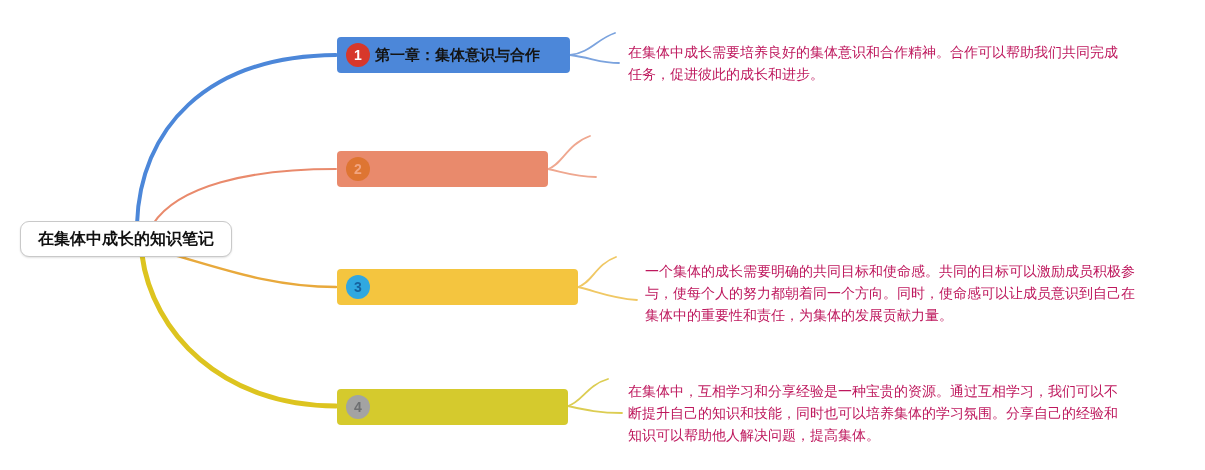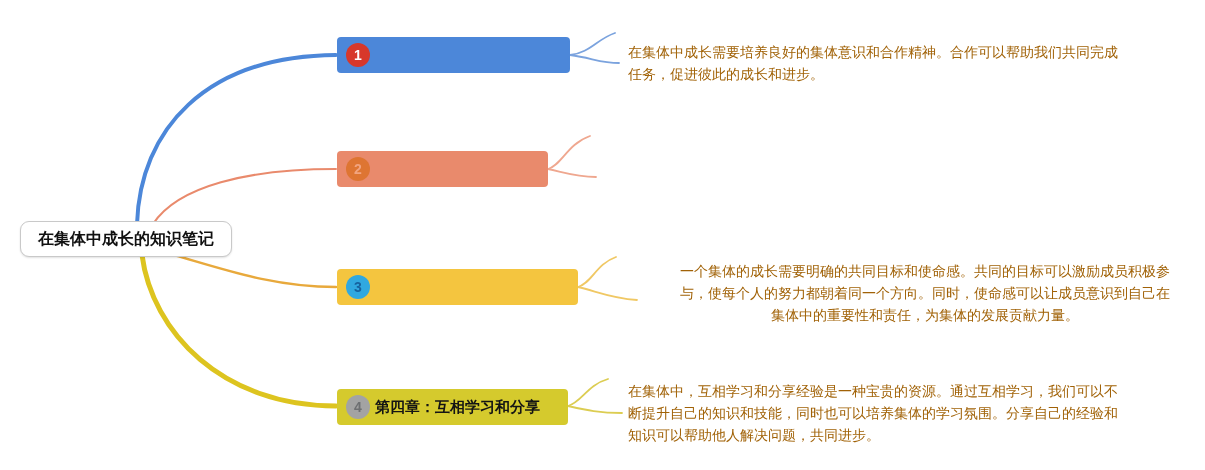--- a/index.html
+++ b/index.html
@@ -67,27 +67,27 @@
   .box-3 { left: 337px; top: 269px; width: 241px; background: #F4C53F; }
   .box-4 { left: 337px; top: 389px; width: 231px; background: #D5CA2D; }
   .badge-1 { background: #D7382B; color: #ffffff; }
   .badge-2 { background: #DE7532; color: #F2A47F; }
   .badge-3 { background: #30A8E0; color: #17629E; }
   .badge-4 { background: #A3A3A3; color: #6D6F71; }
   .note {
     position: absolute;
     font-size: 14px;
     line-height: 22px;
-    color: #a16207;
+    color: #be185d;
     white-space: pre-line;
     z-index: 1;
   }
   .note-1 { left: 628px; top: 41px; width: 560px; }
   .note-2 { left: 598px; top: 138px; width: 560px; }
-  .note-3 { left: 645px; top: 260px; width: 560px; text-align: center; }
+  .note-3 { left: 645px; top: 260px; width: 560px; }
   .note-4 { left: 628px; top: 380px; width: 560px; }
 </style>
 </head>
 <body>
 
 <div class="canvas">
 
   <svg class="connectors" viewBox="0 0 1205 470" xmlns="http://www.w3.org/2000/svg">
 
     <path d="M137,224 C140,130 205,56 336,55" fill="none" stroke="#4C87D9" stroke-width="4" stroke-linecap="round"></path>
@@ -106,20 +106,21 @@
   </svg>
 
   <div class="root-node">
     <span>在集体中成长的知识笔记</span>
   </div>
 
   <div class="chapter-box box-1">
     <span class="badge badge-1">
       <span>1</span>
     </span>
+    <span class="label">第一章：集体意识与合作</span>
   </div>
   <div class="note note-1">在集体中成长需要培养良好的集体意识和合作精神。合作可以帮助我们共同完成
 任务，促进彼此的成长和进步。</div>
 
   <div class="chapter-box box-2">
     <span class="badge badge-2">
       <span>2</span>
     </span>
   </div>
 
@@ -129,19 +130,18 @@
     </span>
   </div>
   <div class="note note-3">一个集体的成长需要明确的共同目标和使命感。共同的目标可以激励成员积极参
 与，使每个人的努力都朝着同一个方向。同时，使命感可以让成员意识到自己在
 集体中的重要性和责任，为集体的发展贡献力量。</div>
 
   <div class="chapter-box box-4">
     <span class="badge badge-4">
       <span>4</span>
     </span>
-    <span class="label">第四章：互相学习和分享</span>
   </div>
   <div class="note note-4">在集体中，互相学习和分享经验是一种宝贵的资源。通过互相学习，我们可以不
 断提升自己的知识和技能，同时也可以培养集体的学习氛围。分享自己的经验和
-知识可以帮助他人解决问题，共同进步。</div>
+知识可以帮助他人解决问题，提高集体。</div>
 
 </div>
 
 </body></html>

